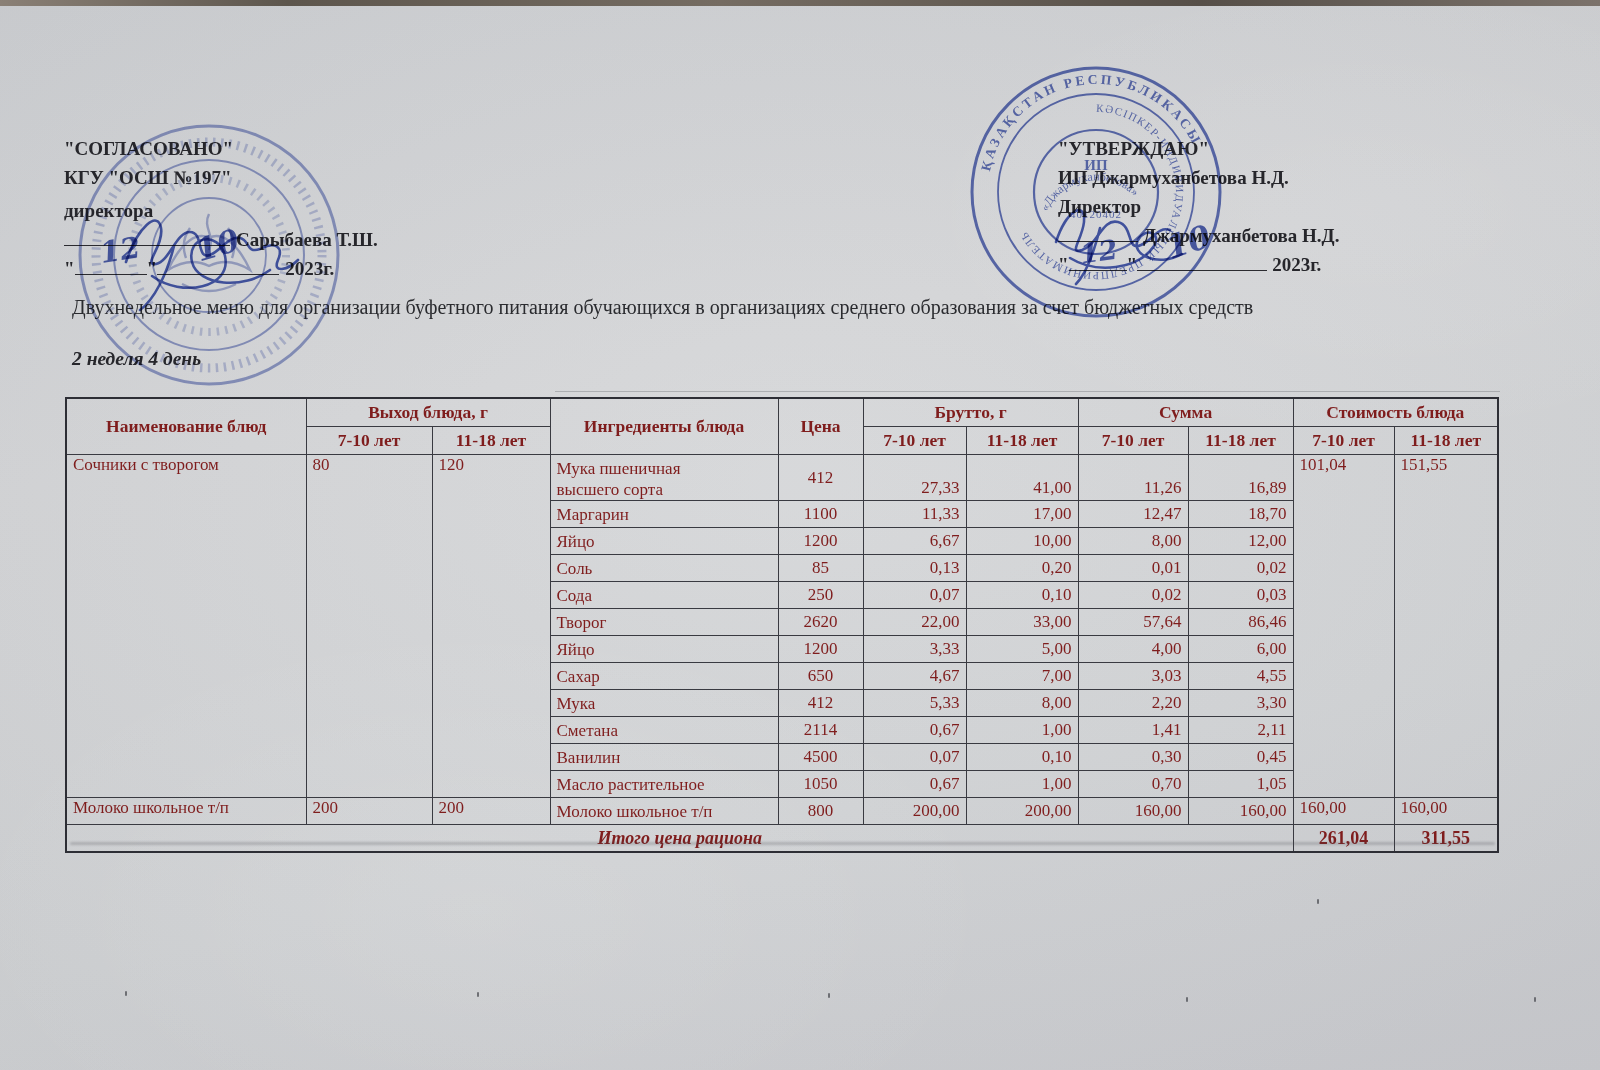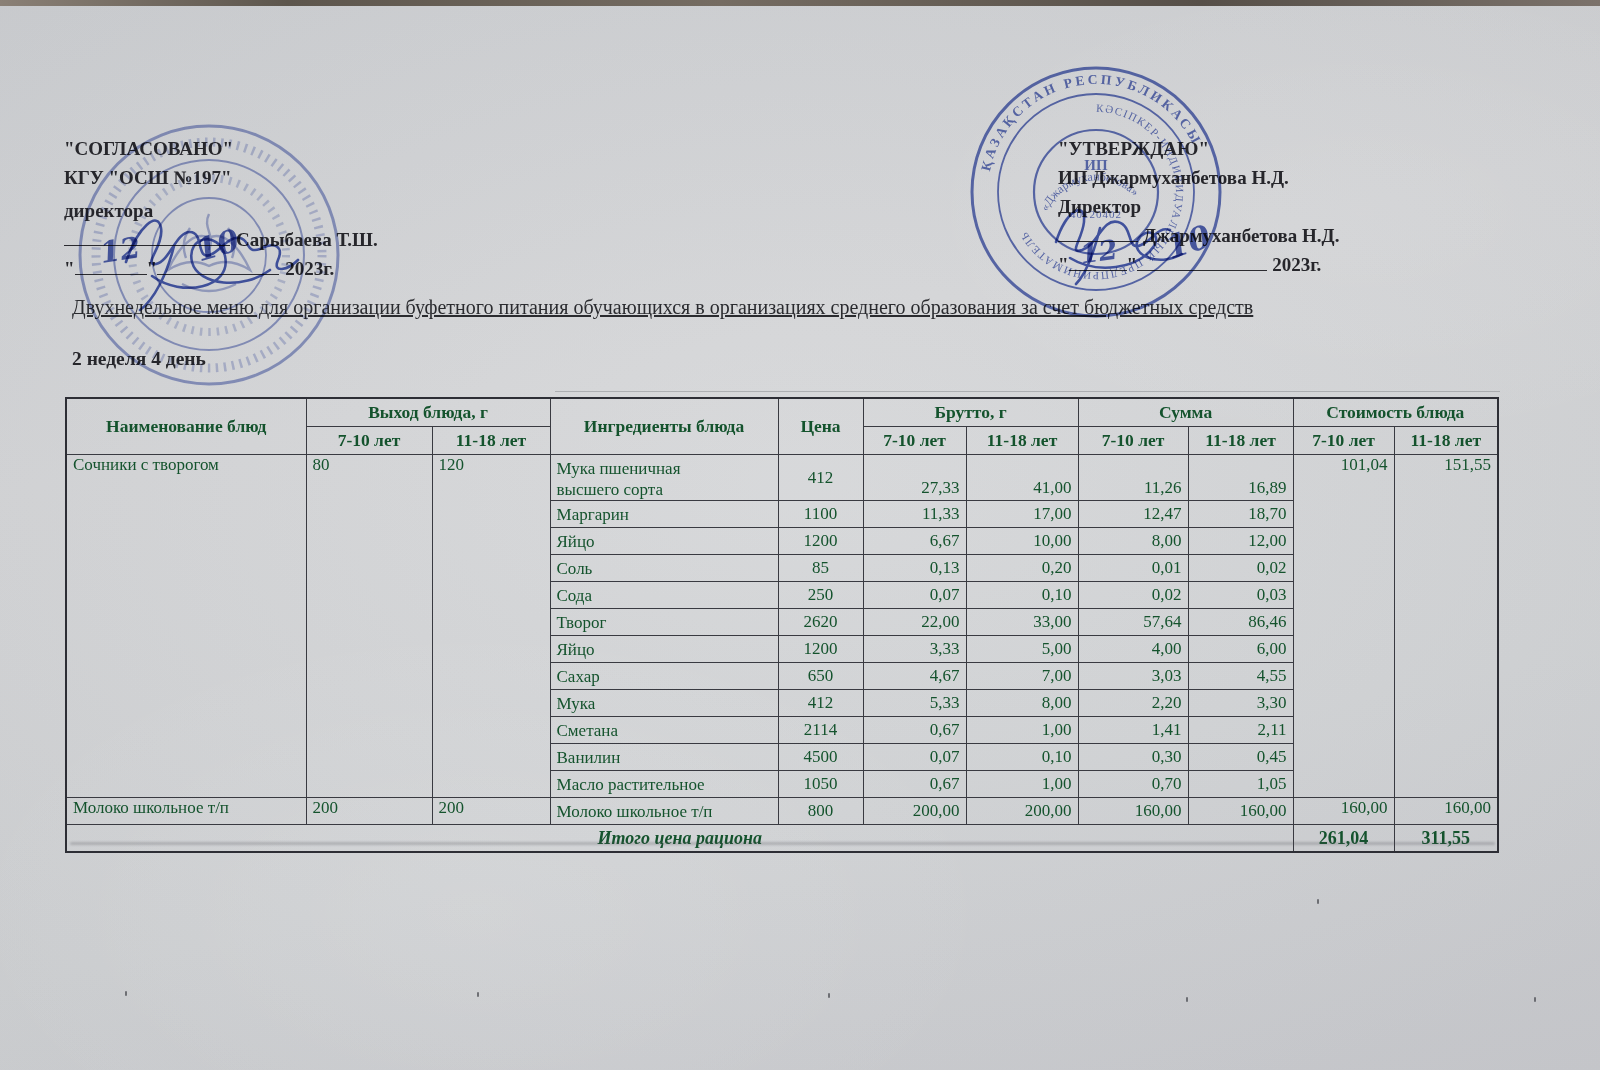--- a/index.html
+++ b/index.html
@@ -22,44 +22,44 @@
   }
   .speck{position:absolute;background:rgba(58,60,66,0.65);width:2px;height:5px;border-radius:1px;}
 
   
   .block{position:absolute;color:#26262b;font-weight:bold;font-size:19px;line-height:29px;white-space:nowrap;}
   .block .line{display:flex;align-items:baseline;height:29px;}
   .ul{display:inline-block;border-bottom:1.6px solid #2b2b30;height:18px;}
   .gap-top{margin-top:4px;}
 
   
-  .doc-title{position:absolute;left:72px;top:296px;width:1460px;font-size:20px;color:#2a2b2f;font-weight:normal;text-decoration:underline;}
-  .doc-subtitle{position:absolute;left:72px;top:348px;font-size:19.5px;color:#26262b;font-weight:bold;}
+  .doc-title{position:absolute;left:72px;top:296px;width:1460px;font-size:20px;color:#2a2b2f;font-weight:normal;}
+  .doc-subtitle{position:absolute;left:72px;top:348px;font-size:19.5px;color:#26262b;font-weight:bold;font-style:italic;}
 
   
   .menu-table{
     position:absolute;left:65px;top:397px;width:1432px;
     border-collapse:collapse;table-layout:fixed;
-    font-size:17px;color:#14532d;
+    font-size:17px;color:#7f1d1d;
   }
   .menu-table td{border:1.5px solid #393a41;padding:0 6px;overflow:hidden;}
   .menu-table{border:2.5px solid #2d2e35;}
   .menu-table thead td{font-weight:bold;text-align:center;vertical-align:middle;font-size:17.5px;height:27px;padding:0 2px;}
   .menu-table tbody td{height:26px;}
   .row-tall td{height:52px;}
   .row-total td{height:28px;}
   .cell-name,.cell-out{vertical-align:top;padding-top:1px;}
   .cell-name{text-align:left;}
   .cell-out{text-align:left;margin-top:19px;}
   .cell-ing{text-align:left;vertical-align:middle;white-space:pre-line;line-height:21px;}
   .row-tall .cell-ing{vertical-align:top;padding-top:3px;}
   .cell-price{text-align:center;vertical-align:middle;}
   .cell-num{text-align:right;padding-right:11px;vertical-align:middle;}
   .row-tall .cell-num{vertical-align:bottom;padding-bottom:2px;margin-left:23px;}
-  .cell-cost{text-align:right;padding-right:14px;vertical-align:top;padding-top:1px;}
+  .cell-cost{padding-right:14px;vertical-align:top;padding-top:1px;}
   .cell-total-label{font-weight:bold;font-style:italic;text-align:center;font-size:18px;}
   .cell-total-num{font-weight:bold;text-align:center;padding-right:10px;font-size:18px;}
   .table-shadow{position:absolute;left:70px;top:842px;width:1425px;height:3px;background:rgba(70,72,78,0.25);border-radius:2px;filter:blur(1px);}
   .table-topline{position:absolute;left:555px;top:391px;width:945px;height:1px;background:rgba(80,82,88,0.30);}
 
   
   .stamp,.sig{position:absolute;mix-blend-mode:multiply;pointer-events:none;}
   .hand{
     position:absolute;color:#3b4fae;font-family:"DejaVu Serif",serif;font-style:italic;font-weight:bold;
     mix-blend-mode:multiply;opacity:0.88;pointer-events:none;line-height:1;

